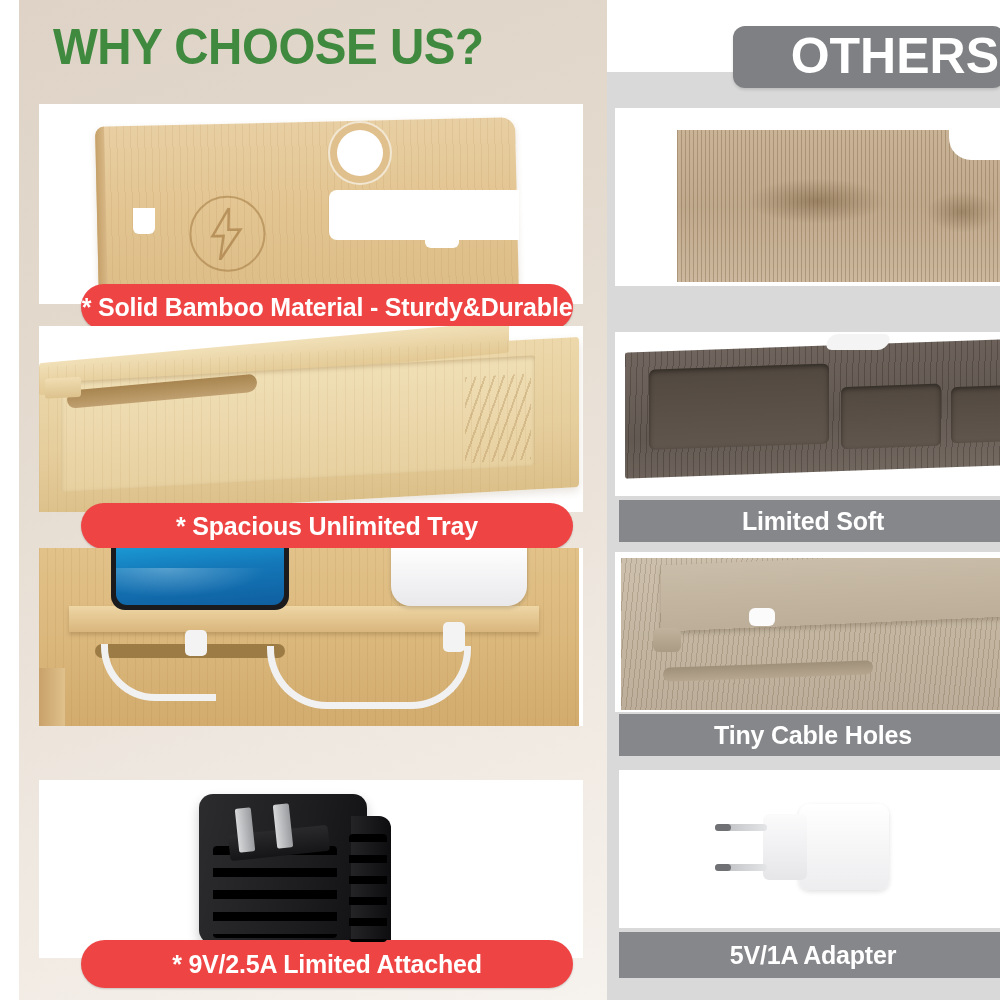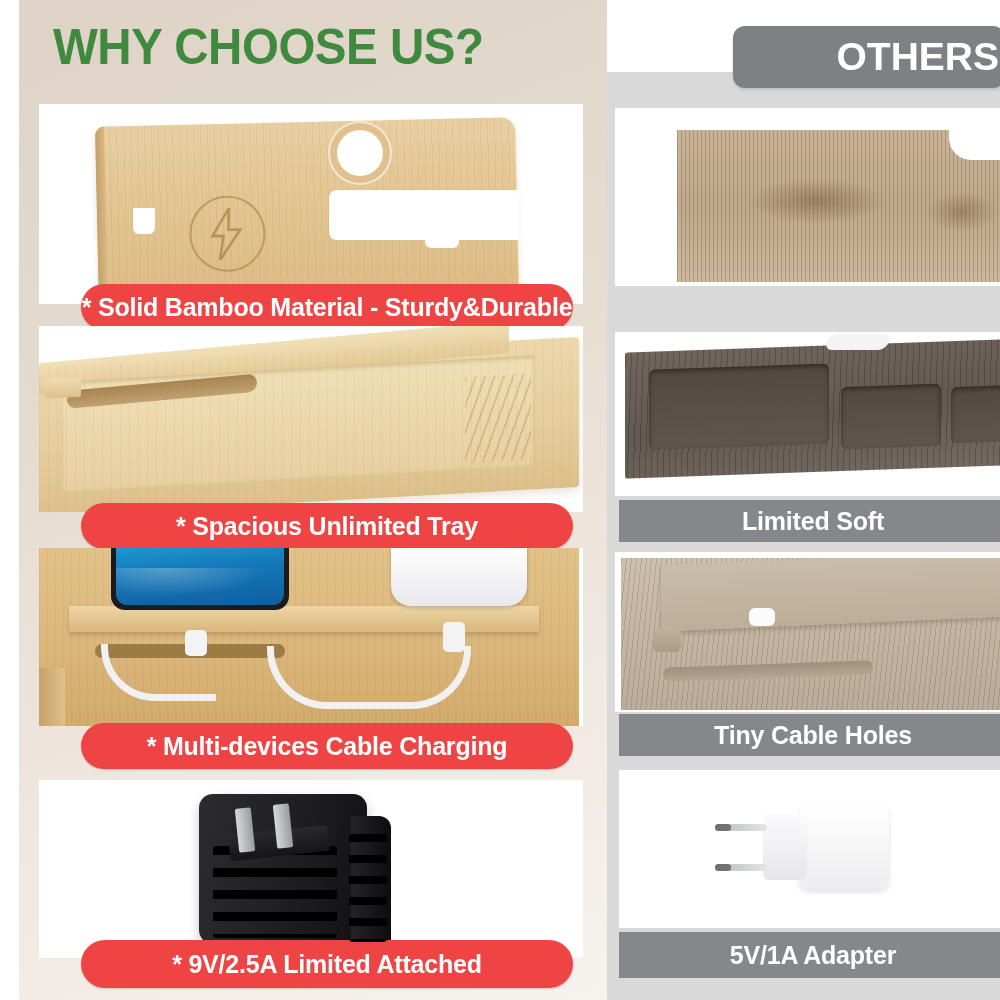--- a/index.html
+++ b/index.html
@@ -62,21 +62,21 @@
     width: 272px; height: 62px;
     background: #7f8083;
     border-radius: 12px;
     box-shadow: 0 2px 3px rgba(0,0,0,0.12);
   }
   .title-right-badge span {
     position: absolute;
     left: 0; right: 6px; top: 50%;
     transform: translateY(-52%);
     text-align: right;
-    font-size: 39px;
+    font-size: 50px;
     font-weight: bold;
     color: #ffffff;
     letter-spacing: 0px;
     line-height: 1;
     white-space: nowrap;
   }
 
   
   .photo {
     position: absolute;
@@ -684,23 +684,20 @@
       <div class="phone-screen"></div>
     </div>
     <div class="buds"></div>
     <div class="cable-a"></div>
     <div class="cable-b"></div>
     <div class="cable-plug-a"></div>
     <div class="cable-plug-b"></div>
     <div class="dock-leg"></div>
   </div>
 
-  <div class="pill-green" style="left:62px; top:723px; width:492px; height:46px;">
-    <span>*  Multi-devices Cable Charging</span>
-  </div>
 
   <div class="photo" style="left:596px; top:552px; width:396px; height:160px;">
     <div class="tiny">
       <div class="tiny-panel"></div>
       <div class="tiny-knob"></div>
       <div class="tiny-groove"></div>
       <div class="tiny-hole"></div>
     </div>
   </div>
 

